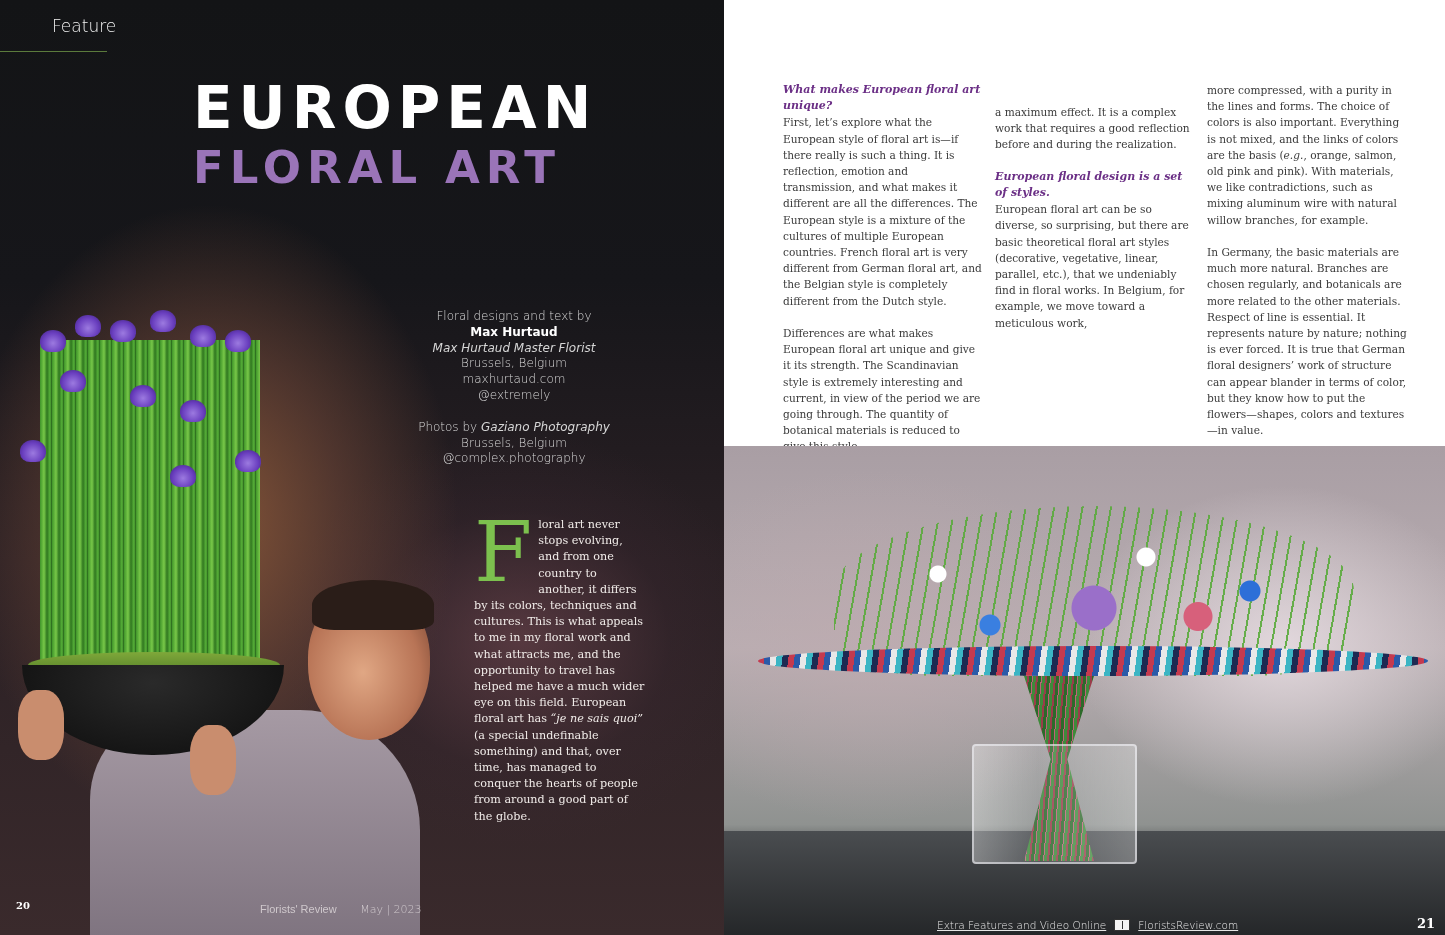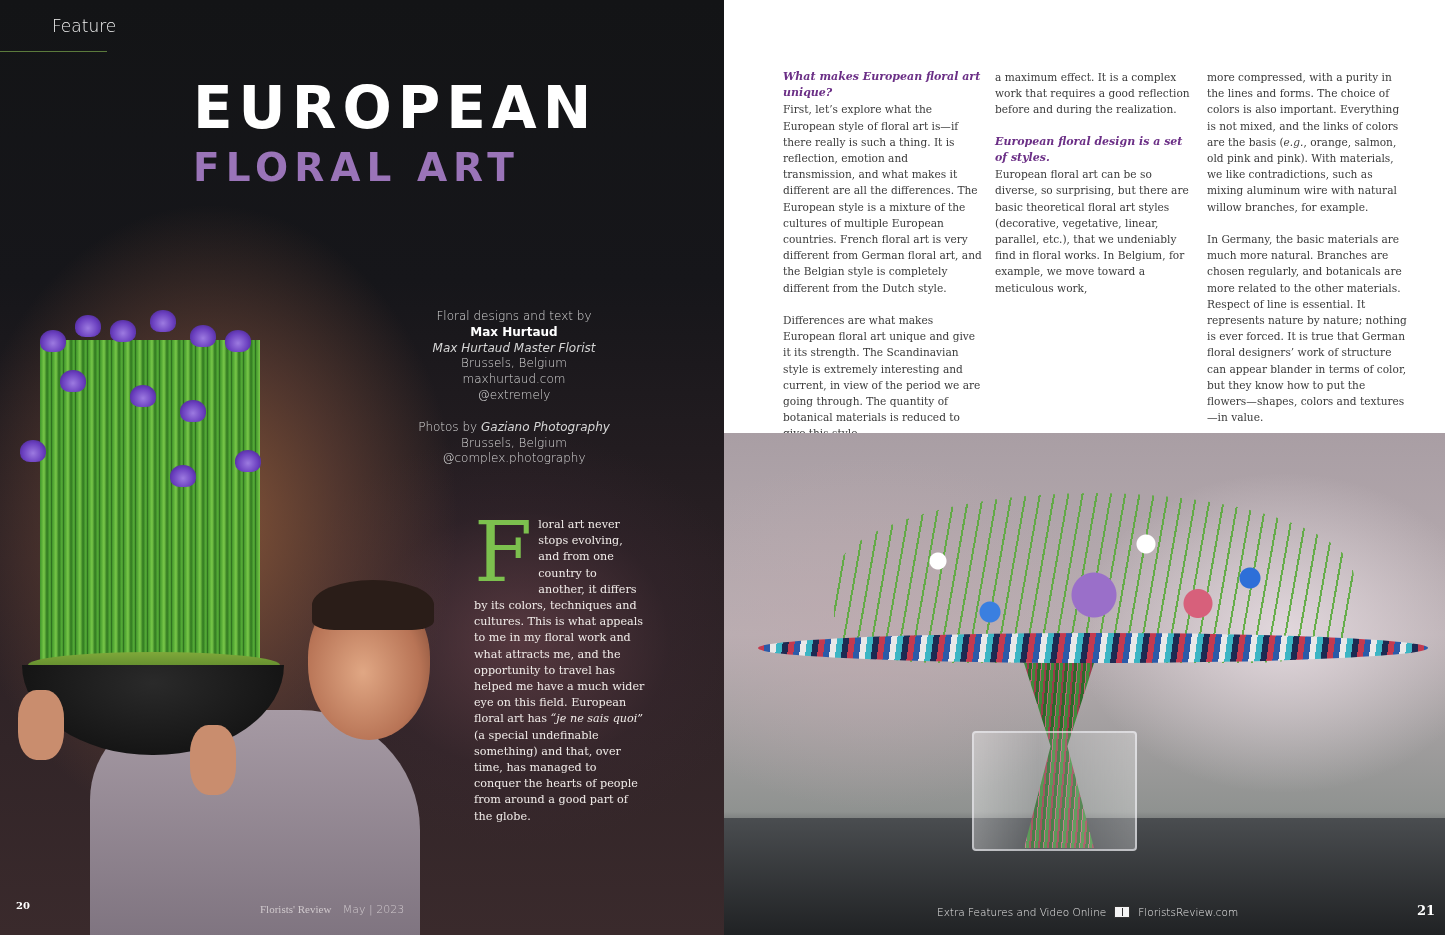--- a/index.html
+++ b/index.html
@@ -16,21 +16,21 @@
     overflow: hidden;
   }
   .section-label {
     position: absolute; left: 52px; top: 16px;
     font-family: "DejaVu Sans", sans-serif; font-size: 17px; color: #f2f2f2; font-weight: 300;
   }
   .section-rule { position: absolute; left: 0; top: 51px; width: 107px; height: 1px; background: #5b7a3c; }
 
   .title { position: absolute; left: 193px; top: 78px; font-family: "DejaVu Sans", sans-serif; font-weight: bold; letter-spacing: 6px; line-height: 60px; }
   .title-line1 { font-size: 58px; color: #ffffff; -webkit-text-stroke: 0; text-shadow: 0 0 0 #000; }
-  .title-line2 { font-size: 39px; color: #9a74b8; }
+  .title-line2 { font-size: 45px; color: #9a74b8; }
   .title span { display: block; }
 
   
   .photo-left { position: absolute; left: 0; top: 270px; width: 460px; height: 665px; }
   .bowl { position: absolute; left: 22px; top: 395px; width: 262px; height: 90px; background: radial-gradient(ellipse at 50% 20%, #2a2a2a, #0c0c0c); border-radius: 0 0 130px 130px / 0 0 90px 90px; }
   .moss { position: absolute; left: 28px; top: 382px; width: 252px; height: 26px; background: linear-gradient(180deg, #7fa83a, #4f7a26); border-radius: 50%; }
   .stems { position: absolute; left: 40px; top: 70px; width: 220px; height: 320px;
     background: repeating-linear-gradient(90deg, #3f9a2a 0px, #7ad04a 4px, #2e7a1f 7px, #58b83a 10px, #1f5e16 12px); opacity: 0.95; }
   .iris { position: absolute; width: 26px; height: 22px; background: radial-gradient(circle at 50% 60%, #9c7ae0 0%, #6a3fbf 55%, #3b1f7a 100%); border-radius: 50% 50% 40% 40%; }
   .man-head { position: absolute; left: 308px; top: 320px; width: 122px; height: 150px; background: radial-gradient(ellipse at 45% 55%, #e0a784 0%, #b87456 60%, #6b3d2c 100%); border-radius: 45% 45% 50% 50%; }
@@ -51,31 +51,31 @@
     font-family: "DejaVu Serif", serif; font-size: 11.2px; line-height: 16.2px; color: #f1ece9;
   }
   .dropcap {
     float: left; font-family: "DejaVu Serif", serif; font-size: 84px; line-height: 66px;
     color: #7cc04e; margin: 2px 6px 0 0; height: 68px;
   }
   .intro em { font-style: italic; }
 
   .folio-left { position: absolute; left: 16px; top: 900px; font-size: 10px; color: #fff; font-family: "DejaVu Serif", serif; font-weight: bold; }
   .footer-left { position: absolute; left: 260px; top: 903px; font-size: 11px; color: #cfc8cc; }
-  .footer-left .mag { font-family: Liberation Serif, serif; color: #cfc8cc; }
-  .footer-left .date { font-family: "DejaVu Sans", sans-serif; font-weight: 300; margin-left: 8px; }
+  .footer-left .mag { font-family: Liberation Sans, sans-serif; color: #cfc8cc; }
+  .footer-left .date { font-family: "DejaVu Sans", sans-serif; font-weight: 300; margin-left: 20px; }
 
   
-  .page-right { position: absolute; left: 724px; top: 3px; width: 721px; height: 662px; background: #ffffff; }
+  .page-right { position: absolute; left: 724px; top: 16px; width: 721px; height: 662px; background: #ffffff; }
   .col { position: absolute; top: 66px; width: 200px; font-family: "DejaVu Serif", serif; font-size: 10.6px; line-height: 16.2px; color: #3a3a3a; }
   .col p { margin-bottom: 16.2px; }
   .col h3 { font-style: italic; font-weight: bold; color: #6b2f86; font-size: 11px; line-height: 16.2px; }
   .col em { }
   .col1 { left: 59px; }
-  .col2 { left: 271px; }
+  .col2 { left: 271px; margin-top: 22px; }
   .col3 { left: 483px; }
 
   .photo-right { position: absolute; left: 0; top: 430px; width: 721px; height: 505px;
     background:
       radial-gradient(ellipse 260px 200px at 560px 200px, rgba(230,220,225,0.9), rgba(200,185,190,0) 80%),
       radial-gradient(ellipse 300px 220px at 150px 200px, rgba(190,170,175,0.7), rgba(150,130,140,0) 80%),
       linear-gradient(180deg, #a99ea4 0%, #b9aeb2 40%, #8f9290 75%, #3c3f42 82%, #2a2c2e 100%);
     overflow: hidden;
   }
   .tabletop { position: absolute; left: 0; top: 385px; width: 721px; height: 120px; background: linear-gradient(180deg, #4a4d50, #1f2123); }
@@ -92,21 +92,21 @@
       radial-gradient(circle at 80% 50%, #2d6fd8 0 10px, transparent 11px),
       repeating-linear-gradient(100deg, rgba(80,150,60,0.0) 0 6px, rgba(90,170,60,0.9) 6px 8px, rgba(80,150,60,0) 8px 14px);
     border-radius: 50% 50% 20% 20%; }
   .vase { position: absolute; left: 248px; top: 298px; width: 165px; height: 120px;
     background: linear-gradient(90deg, rgba(255,255,255,0.35), rgba(220,225,230,0.15) 40%, rgba(255,255,255,0.3));
     border: 2px solid rgba(240,240,245,0.6); border-radius: 4px; }
   .vase-stems { position: absolute; left: 300px; top: 230px; width: 70px; height: 185px;
     background: repeating-linear-gradient(95deg, #3f8a3a 0 3px, #9a3c4a 3px 5px, #2d6a2a 5px 8px, #c0607a 8px 9px);
     clip-path: polygon(0 0, 100% 0, 62% 45%, 100% 100%, 0 100%, 38% 45%); }
 
-  .footer-right { position: absolute; left: 213px; top: 903px; font-family: "DejaVu Sans", sans-serif; font-size: 10.5px; color: #e6e6e6; font-weight: 300; }
+  .footer-right { position: absolute; left: 213px; top: 903px; font-family: "DejaVu Sans", sans-serif; font-size: 10.5px; color: #e6e6e6; font-weight: 300; text-decoration: underline; }
   .book-icon { display: inline-block; vertical-align: -2px; width: 16px; height: 12px; margin: 0 8px; background: #f4f4f4; border: 1px solid #333; position: relative; }
   .book-icon::after { content: ""; position: absolute; left: 7px; top: 1px; width: 1px; height: 8px; background: #333; }
   .folio-right { position: absolute; left: 693px; top: 900px; font-size: 13px; color: #fff; font-weight: bold; font-family: "DejaVu Serif", serif; }
 </style>
 </head>
 <body>
 
 <div class="page-left">
   <div class="section-label">Feature</div>
   <div class="section-rule"></div>

